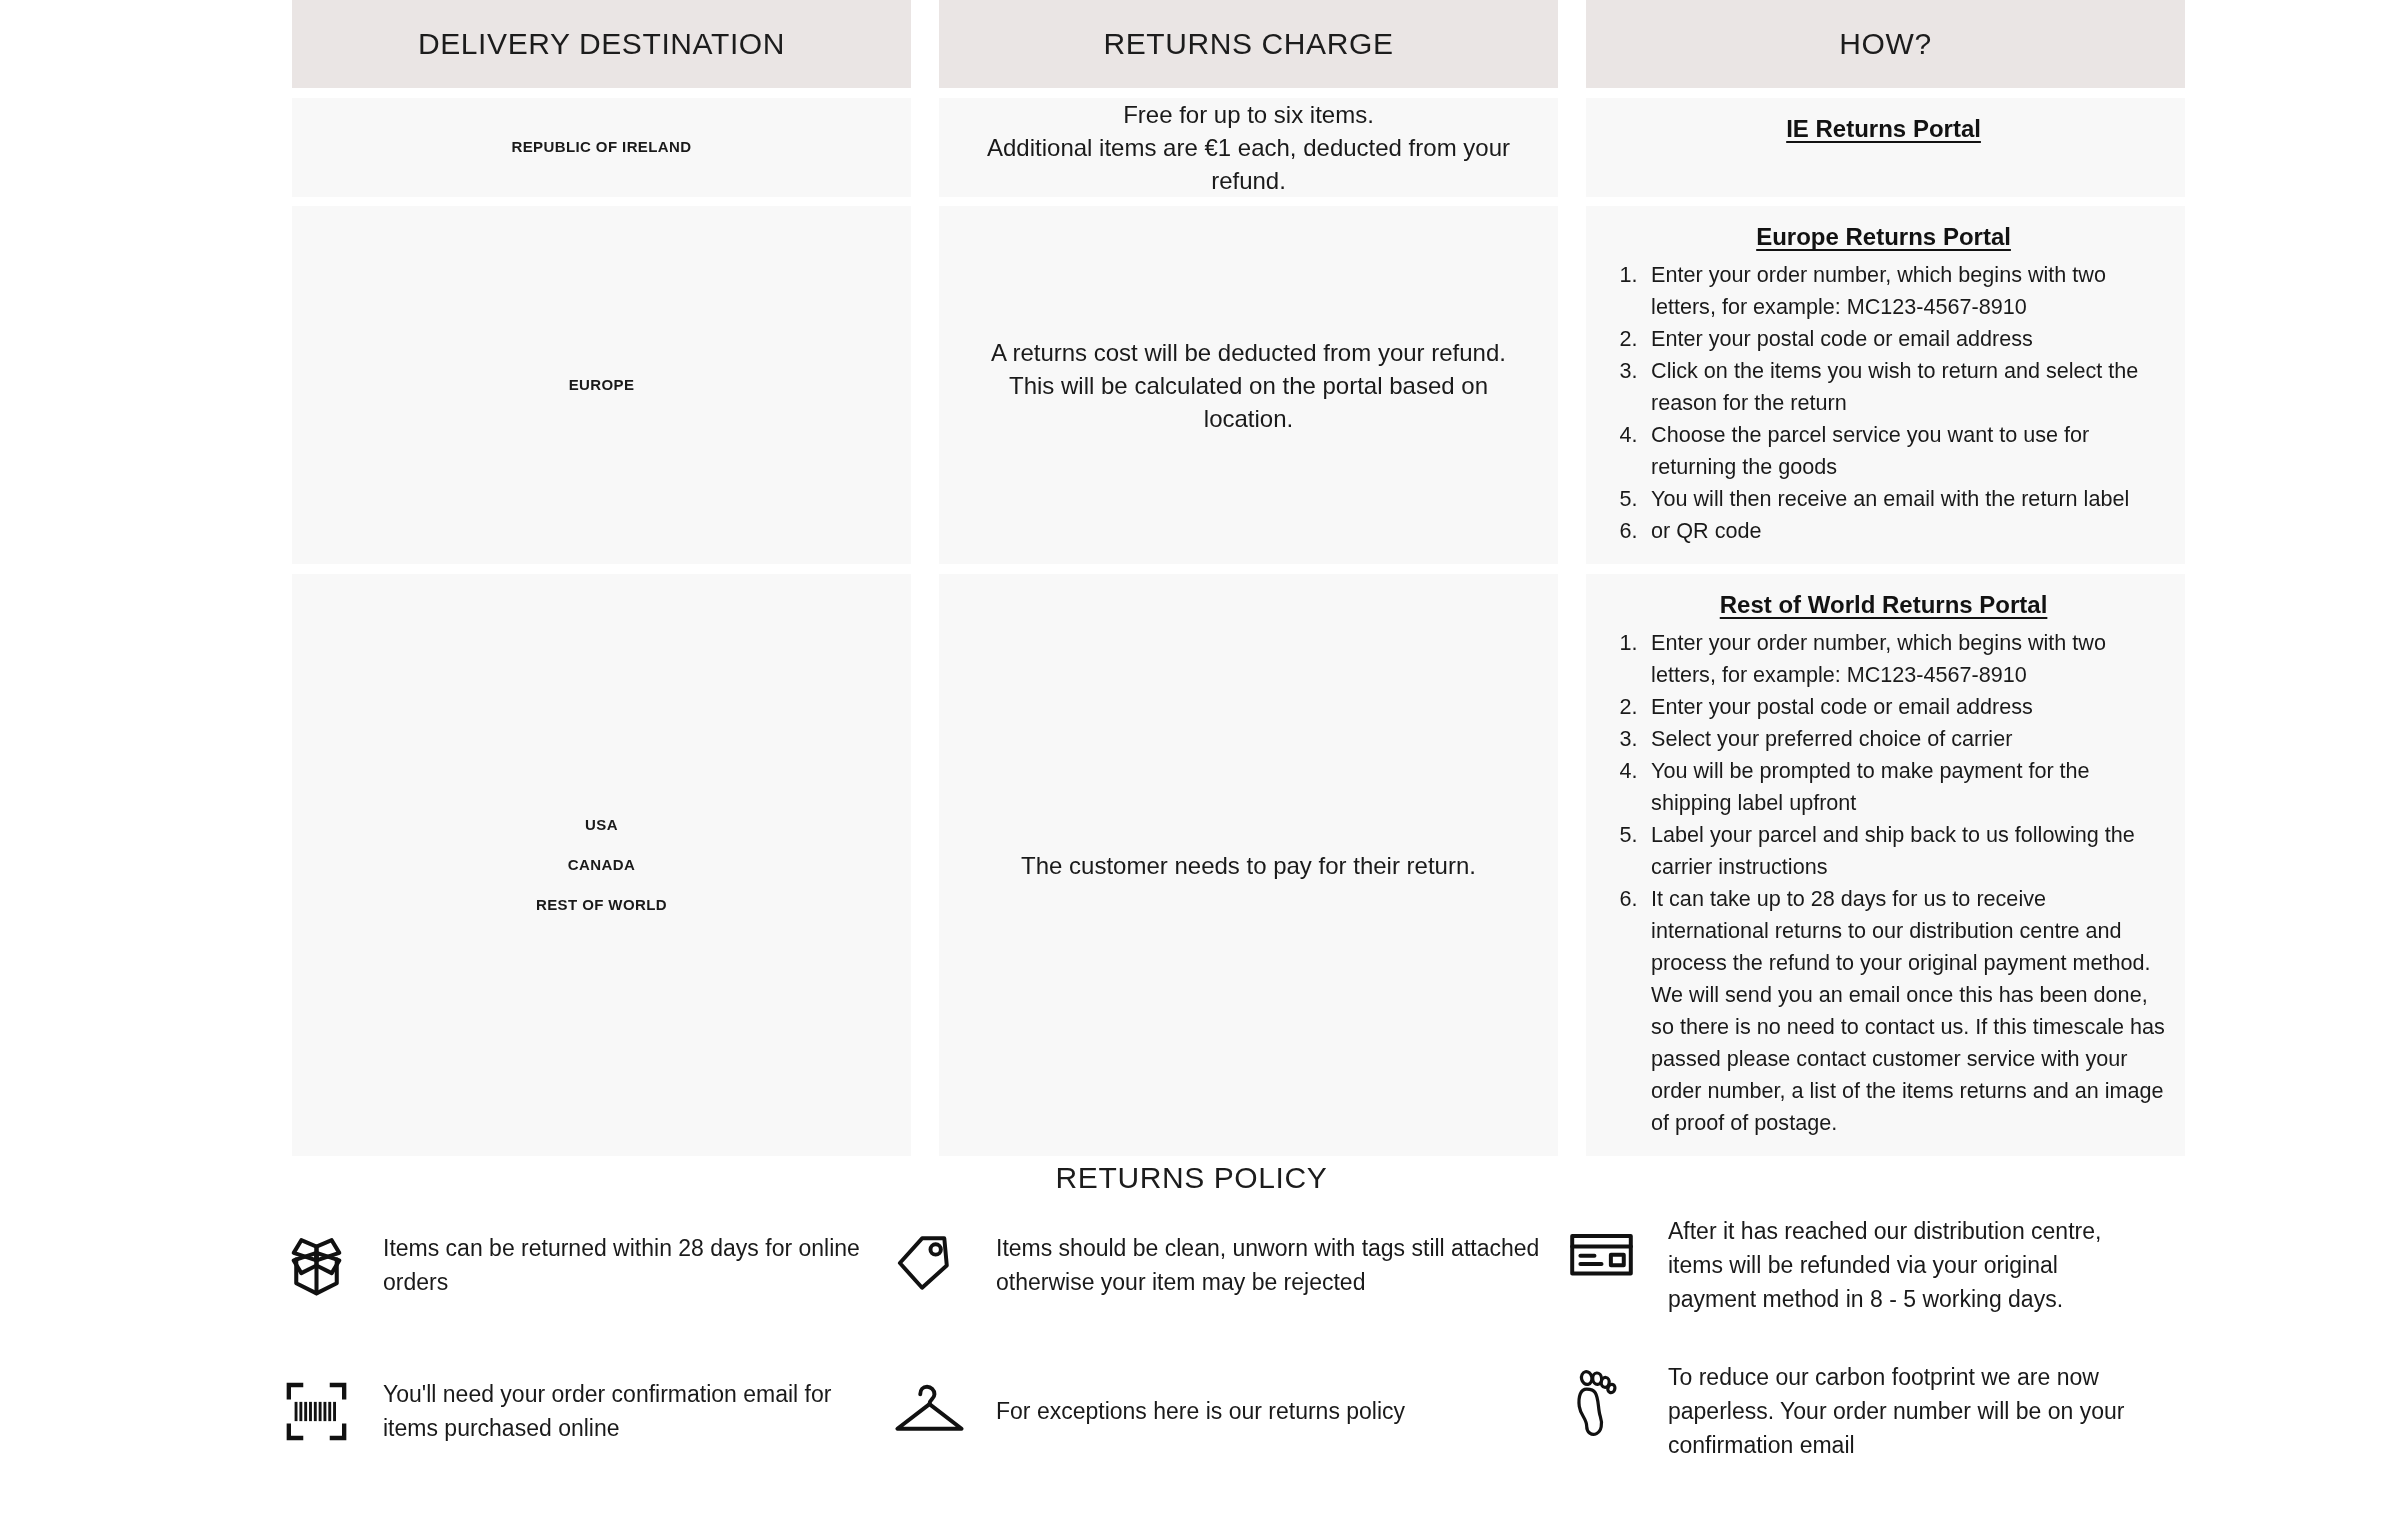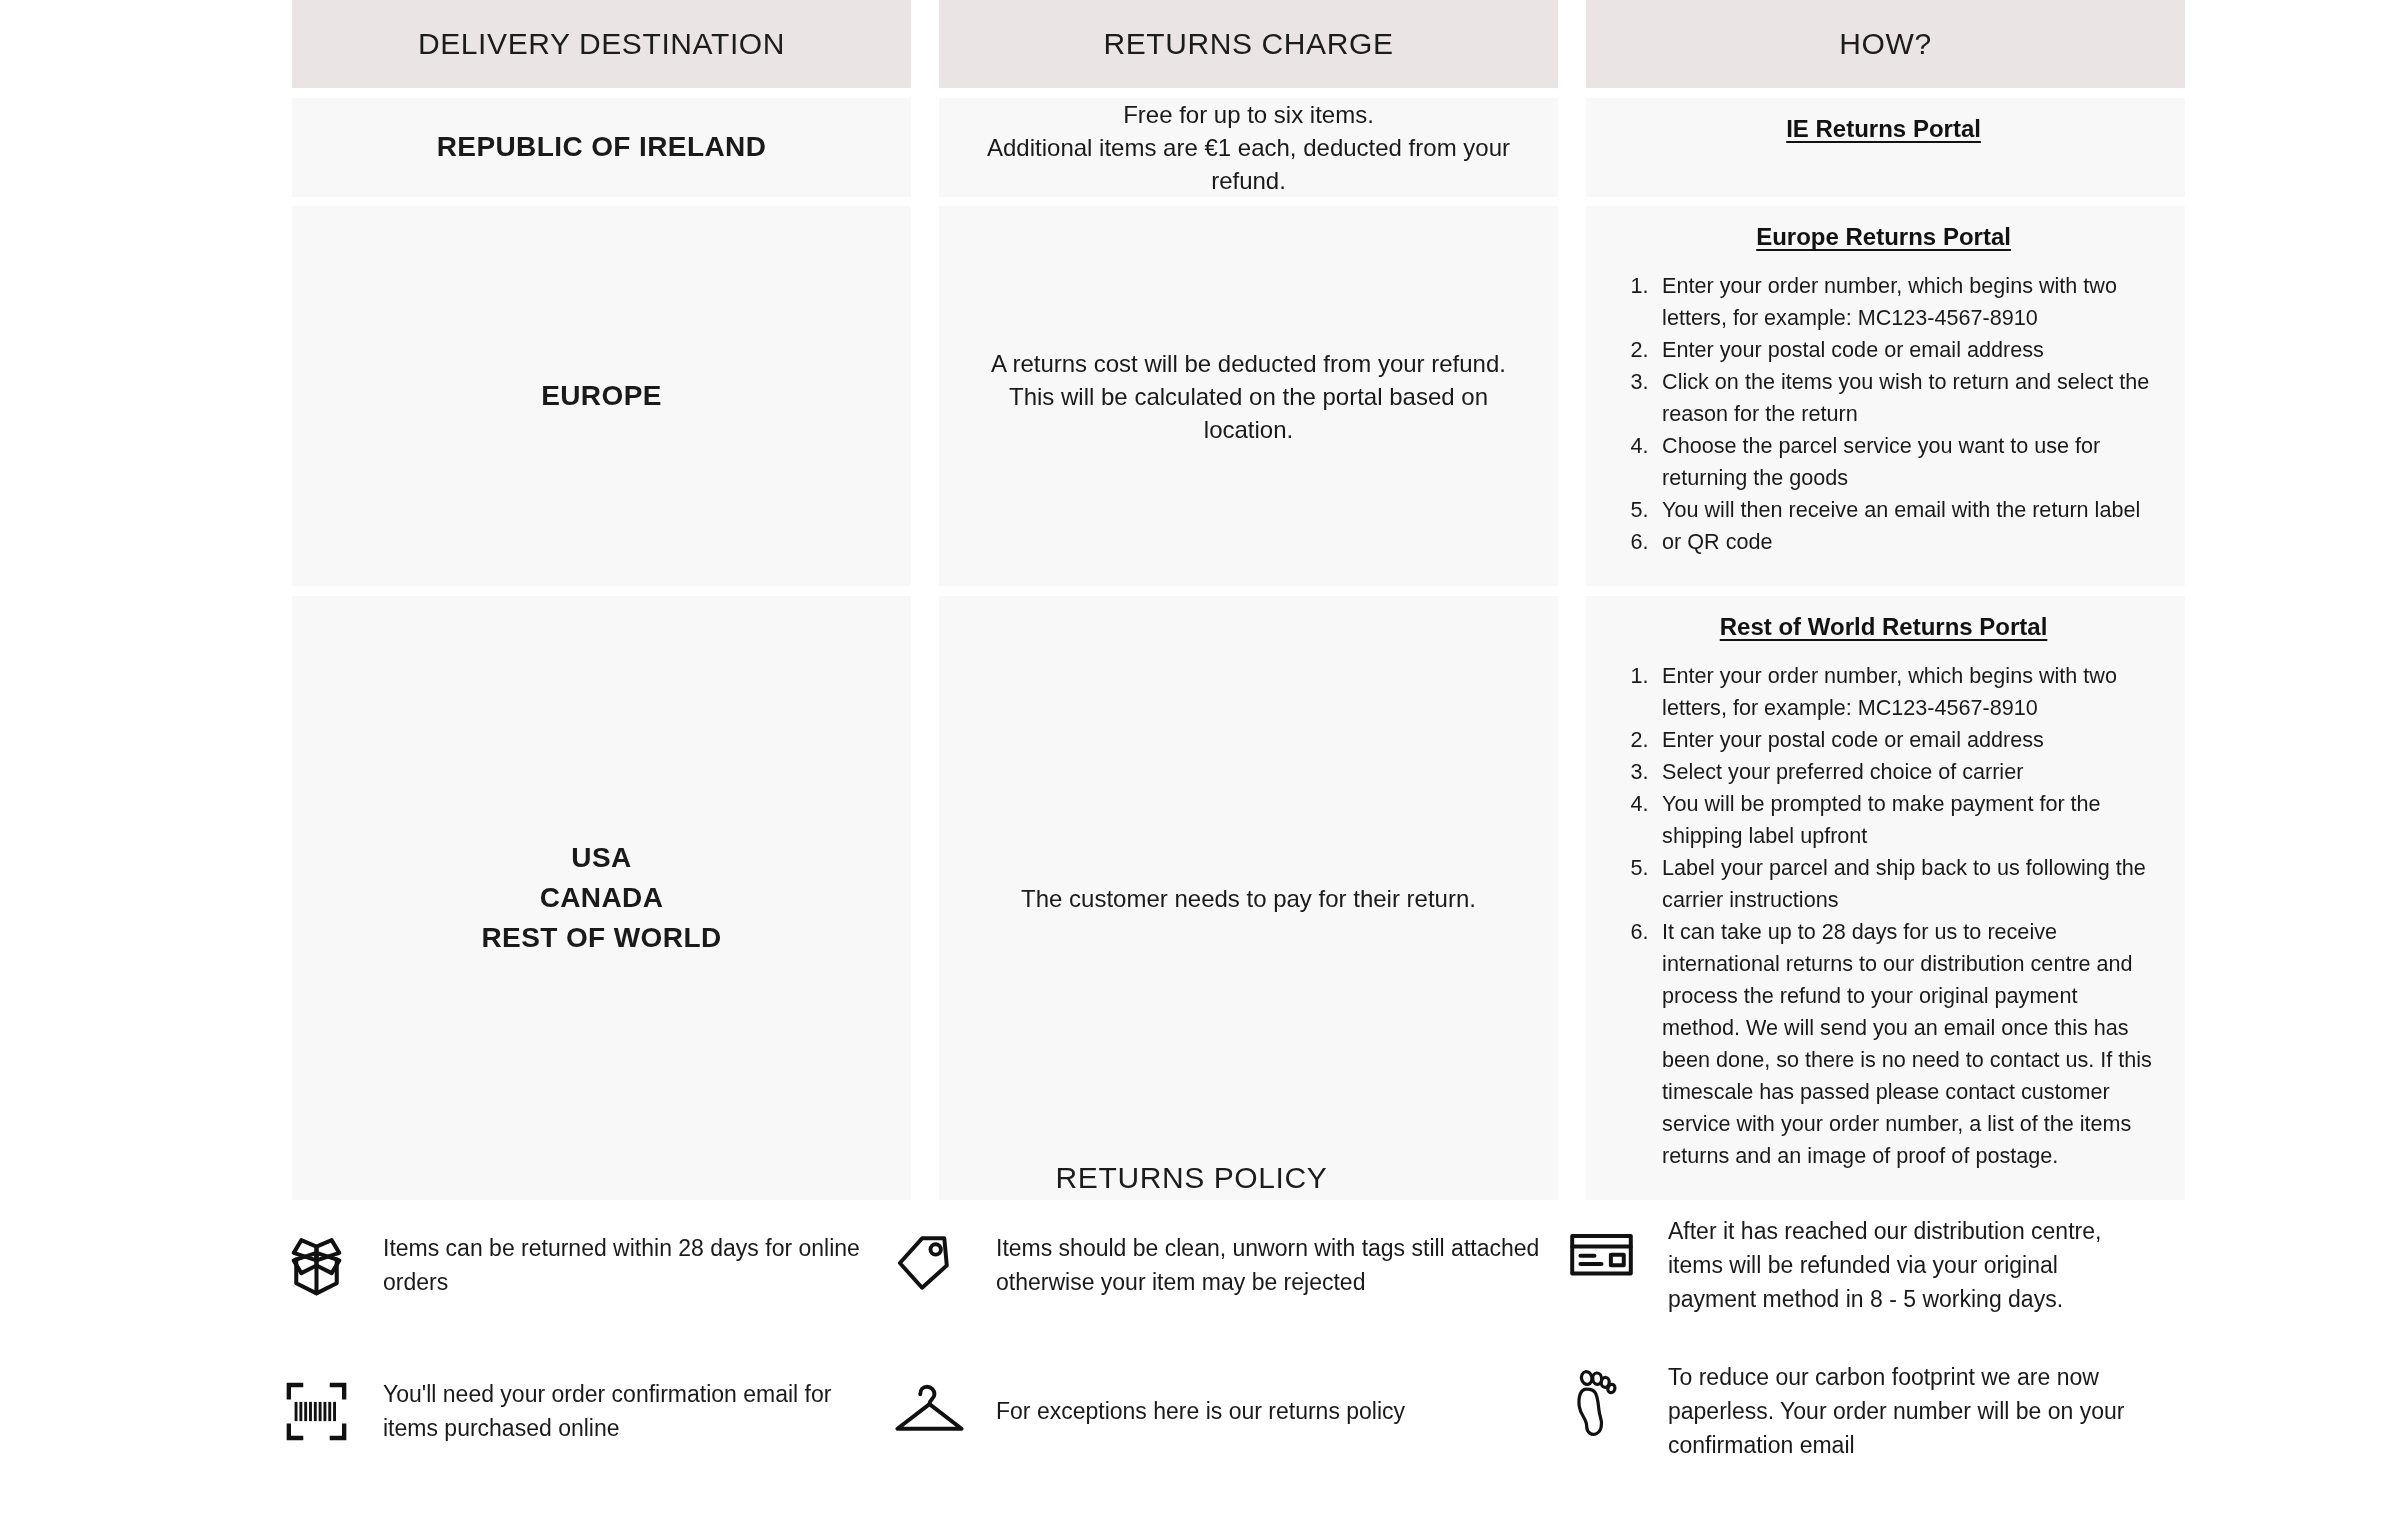--- a/index.html
+++ b/index.html
@@ -35,21 +35,21 @@
     background:#f8f8f8;
     display:flex;
     flex-direction:column;
     justify-content:center;
     box-sizing:border-box;
   }
   .spacer-row{height:9.6px;background:#fff;grid-column:1 / -1;}
   .dest{
     align-items:center;
     text-align:center;
-    font-size:28px;
+    font-size:15px;
     font-weight:700;
     letter-spacing:0.4px;
     line-height:40px;
   }
   .charge{
     align-items:center;
     text-align:center;
     font-size:24px;
     line-height:33px;
     padding:0 27px;
@@ -65,21 +65,21 @@
     text-align:center;
     font-size:24px;
     font-weight:700;
     text-decoration:underline;
     text-underline-offset:3.8px;
     margin-bottom:7.7px;
     color:#121212;
     cursor:pointer;
   }
   .how ol{
-    margin:11px;
+    margin:0;
     padding-left:44px;
     font-size:21.6px;
     line-height:32px;
   }
   .how ol li{
     padding-left:7.7px;
     margin-bottom:0px;
   }
 
   

